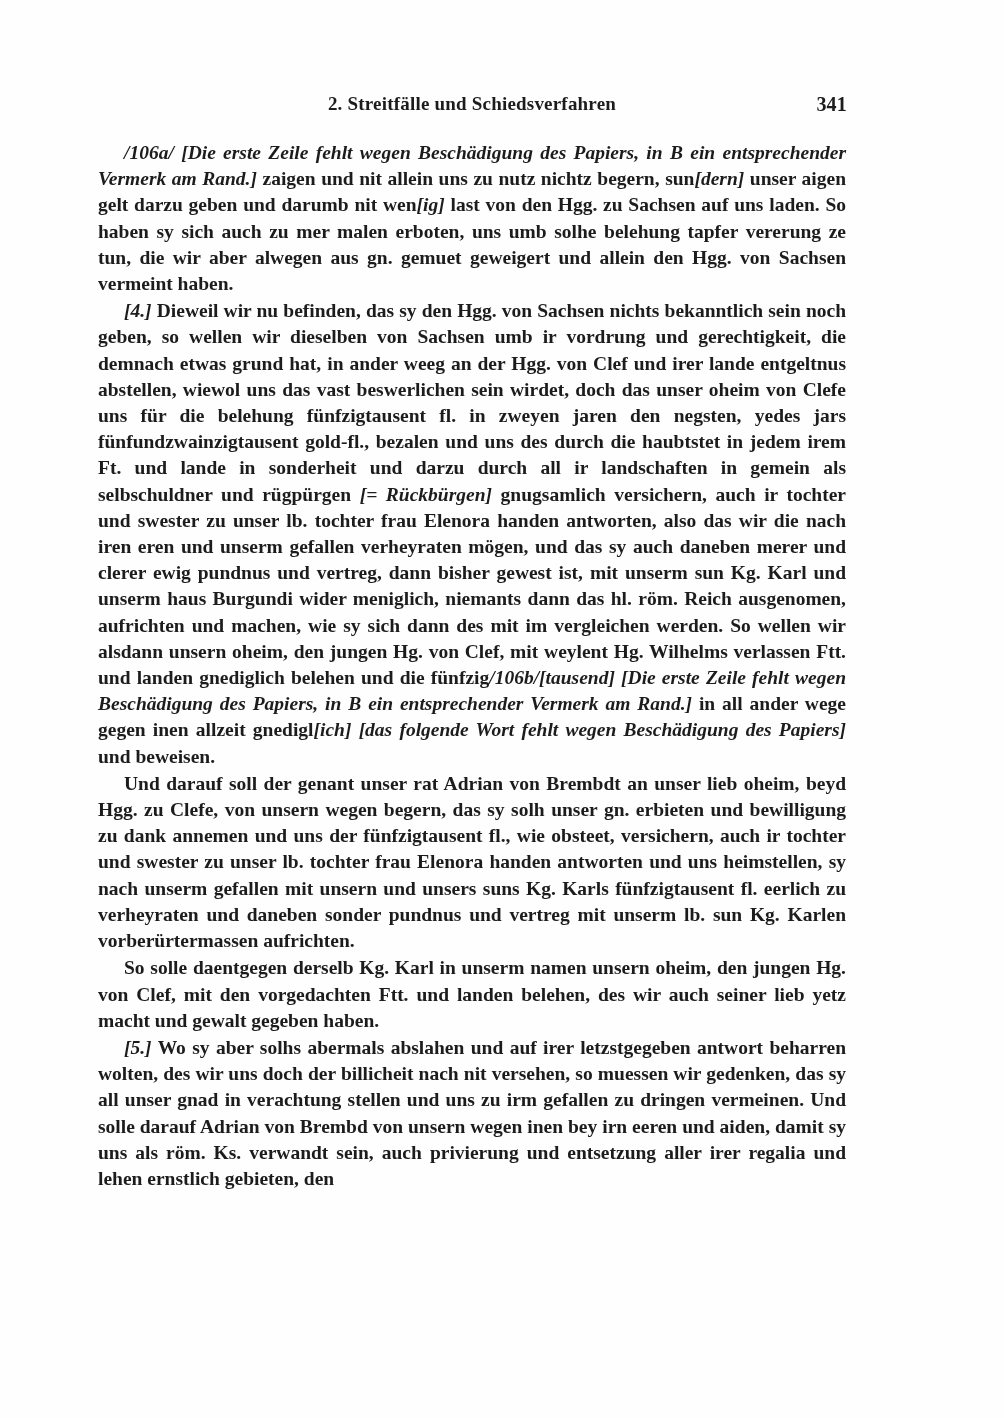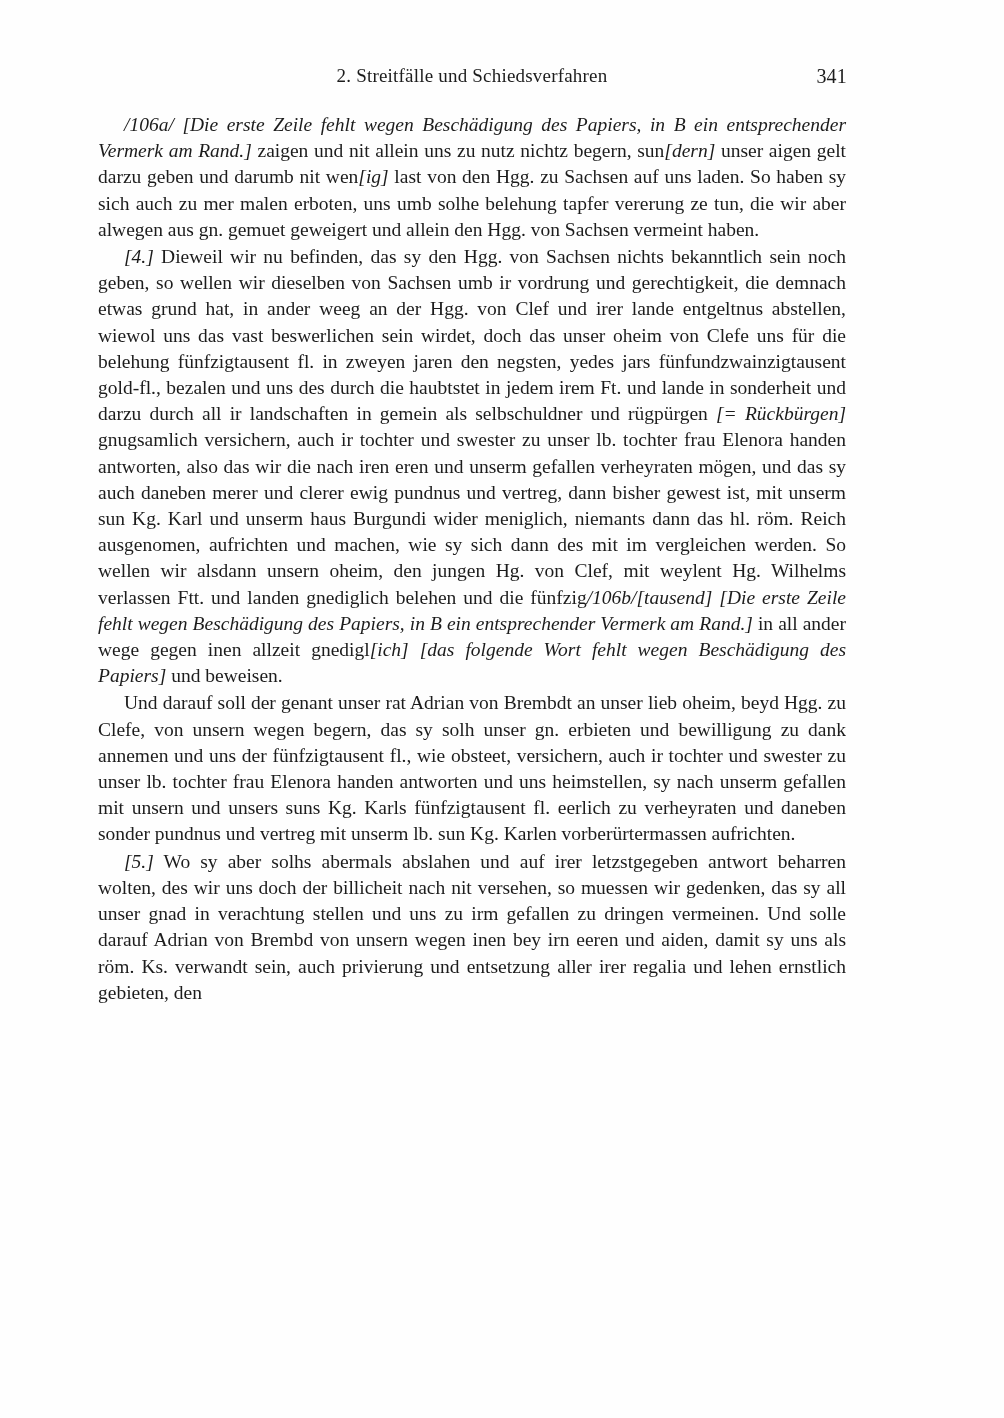--- a/index.html
+++ b/index.html
@@ -17,22 +17,23 @@
   .page {
     position: relative;
     width: 1004px;
     height: 1418px;
     background: #fefefe;
     overflow: hidden;
   }
   .textblock {
     position: absolute;
     left: 97px;
-    top: 64px;
+    top: 92px;
     width: 750px;
+    font-weight: bold;
   }
   .page-header {
     position: relative;
     font-size: 19px;
     line-height: 24px;
     margin-bottom: 24px;
     letter-spacing: 0.2px;
   }
   .section-title {
     display: block;
@@ -62,16 +63,17 @@
 <div class="page">
   <div class="textblock">
     <div class="page-header">
       <span class="section-title">2. Streitfälle und Schiedsverfahren</span>
       <span class="page-number">341</span>
     </div>
     <div class="body-text">
         <p><em>/106a/ [Die erste Zeile fehlt wegen Beschädigung des Papiers, in B ein entsprechender Vermerk am Rand.]</em><span> zaigen und nit allein uns zu nutz nichtz begern, sun</span><em>[dern]</em><span> unser aigen gelt darzu geben und darumb nit wen</span><em>[ig]</em><span> last von den Hgg. zu Sachsen auf uns laden. So haben sy sich auch zu mer malen erboten, uns umb solhe belehung tapfer vererung ze tun, die wir aber alwegen aus gn. gemuet geweigert und allein den Hgg. von Sachsen vermeint haben.</span></p>
         <p><em>[4.]</em><span> Dieweil wir nu befinden, das sy den Hgg. von Sachsen nichts bekanntlich sein noch geben, so wellen wir dieselben von Sachsen umb ir vordrung und gerechtigkeit, die demnach etwas grund hat, in ander weeg an der Hgg. von Clef und irer lande entgeltnus abstellen, wiewol uns das vast beswerlichen sein wirdet, doch das unser oheim von Clefe uns für die belehung fünfzigtausent fl. in zweyen jaren den negsten, yedes jars fünfundzwainzigtausent gold-fl., bezalen und uns des durch die haubtstet in jedem irem Ft. und lande in sonderheit und darzu durch all ir landschaften in gemein als selbschuldner und rügpürgen </span><em>[= Rückbürgen]</em><span> gnugsamlich versichern, auch ir tochter und swester zu unser lb. tochter frau Elenora handen antworten, also das wir die nach iren eren und unserm gefallen verheyraten mögen, und das sy auch daneben merer und clerer ewig pundnus und vertreg, dann bisher gewest ist, mit unserm sun Kg. Karl und unserm haus Burgundi wider meniglich, niemants dann das hl. röm. Reich ausgenomen, aufrichten und machen, wie sy sich dann des mit im vergleichen werden. So wellen wir alsdann unsern oheim, den jungen Hg. von Clef, mit weylent Hg. Wilhelms verlassen Ftt. und landen gnediglich belehen und die fünfzig</span><em>/106b/[tausend] [Die erste Zeile fehlt wegen Beschädigung des Papiers, in B ein entsprechender Vermerk am Rand.]</em><span> in all ander wege gegen inen allzeit gnedigl</span><em>[ich]</em><span> </span><em>[das folgende Wort fehlt wegen Beschädigung des Papiers]</em><span> und beweisen.</span></p>
         <p><span>Und darauf soll der genant unser rat Adrian von Brembdt an unser lieb oheim, beyd Hgg. zu Clefe, von unsern wegen begern, das sy solh unser gn. erbieten und bewilligung zu dank annemen und uns der fünfzigtausent fl., wie obsteet, versichern, auch ir tochter und swester zu unser lb. tochter frau Elenora handen antworten und uns heimstellen, sy nach unserm gefallen mit unsern und unsers suns Kg. Karls fünfzigtausent fl. eerlich zu verheyraten und daneben sonder pundnus und vertreg mit unserm lb. sun Kg. Karlen vorberürtermassen aufrichten.</span></p>
+        <p><span>So solle daentgegen derselb Kg. Karl in unserm namen unsern oheim, den jungen Hg. von Clef, mit den vorgedachten Ftt. und landen belehen, des wir auch seiner lieb yetz macht und gewalt gegeben haben.</span></p>
         <p><em>[5.]</em><span> Wo sy aber solhs abermals abslahen und auf irer letzstgegeben antwort beharren wolten, des wir uns doch der billicheit nach nit versehen, so muessen wir gedenken, das sy all unser gnad in verachtung stellen und uns zu irm gefallen zu dringen vermeinen. Und solle darauf Adrian von Brembd von unsern wegen inen bey irn eeren und aiden, damit sy uns als röm. Ks. verwandt sein, auch privierung und entsetzung aller irer regalia und lehen ernstlich gebieten, den</span></p>
       </div>
   </div>
 </div>
 
 </body></html>

